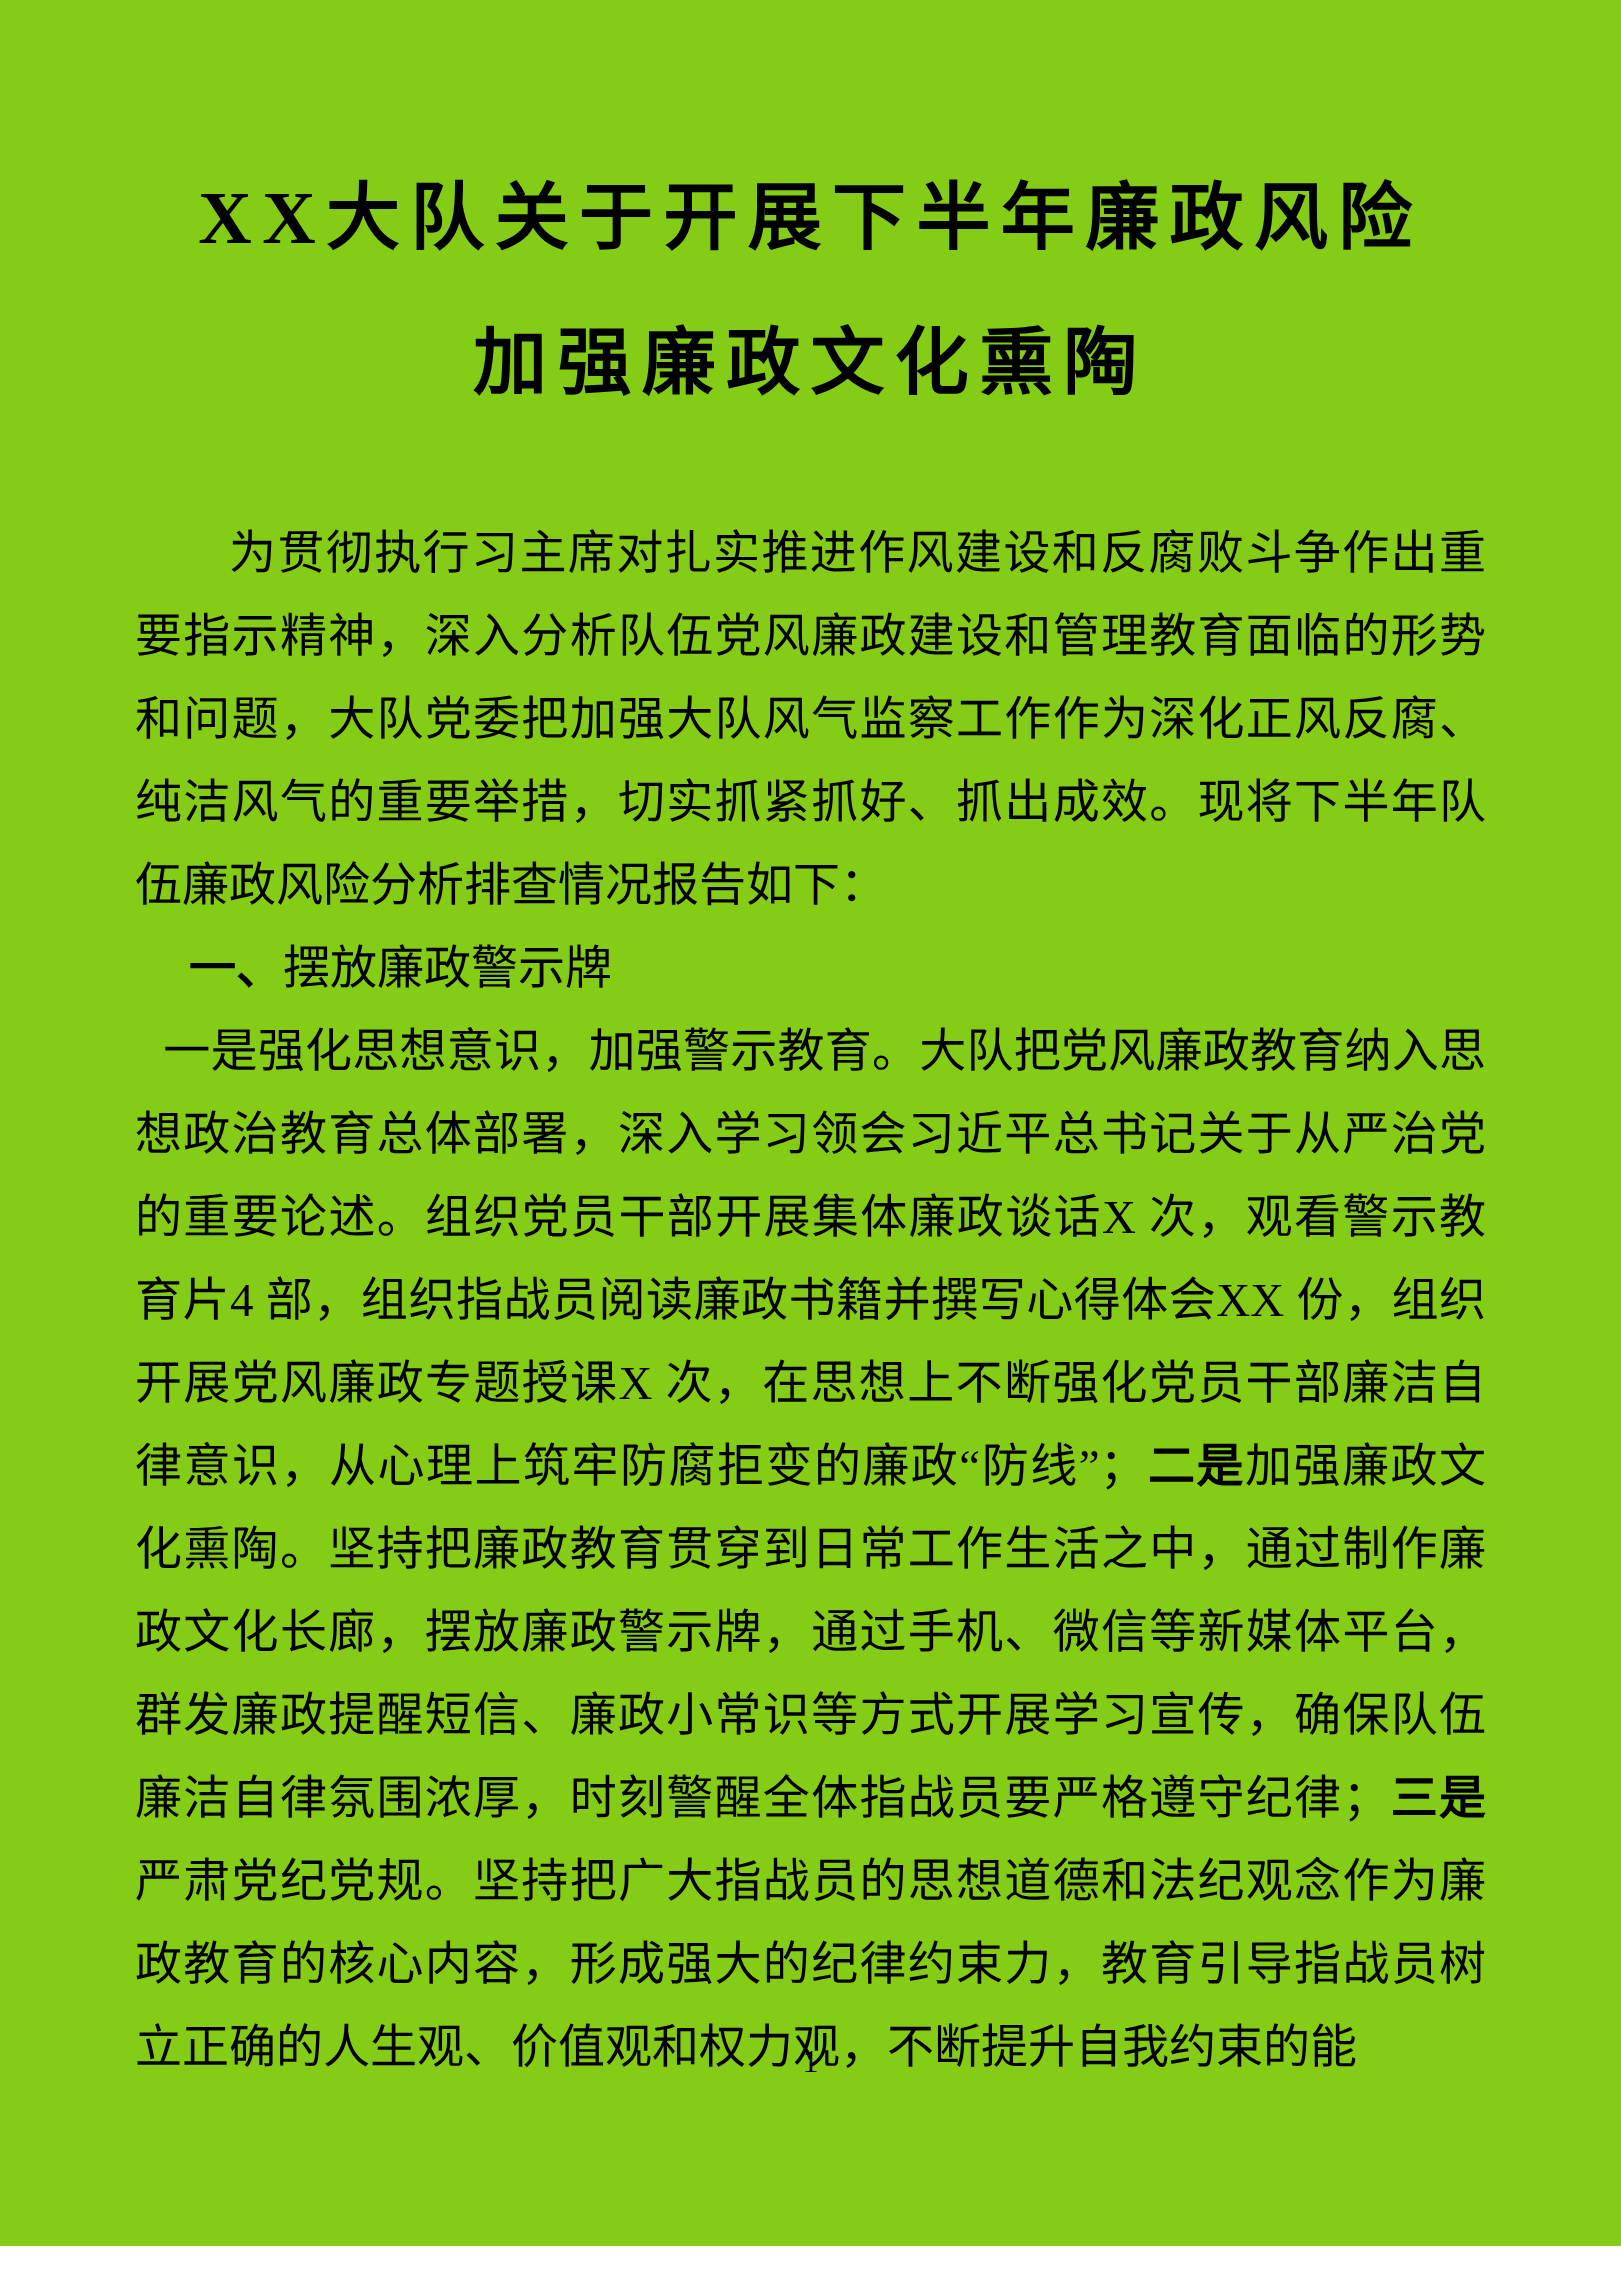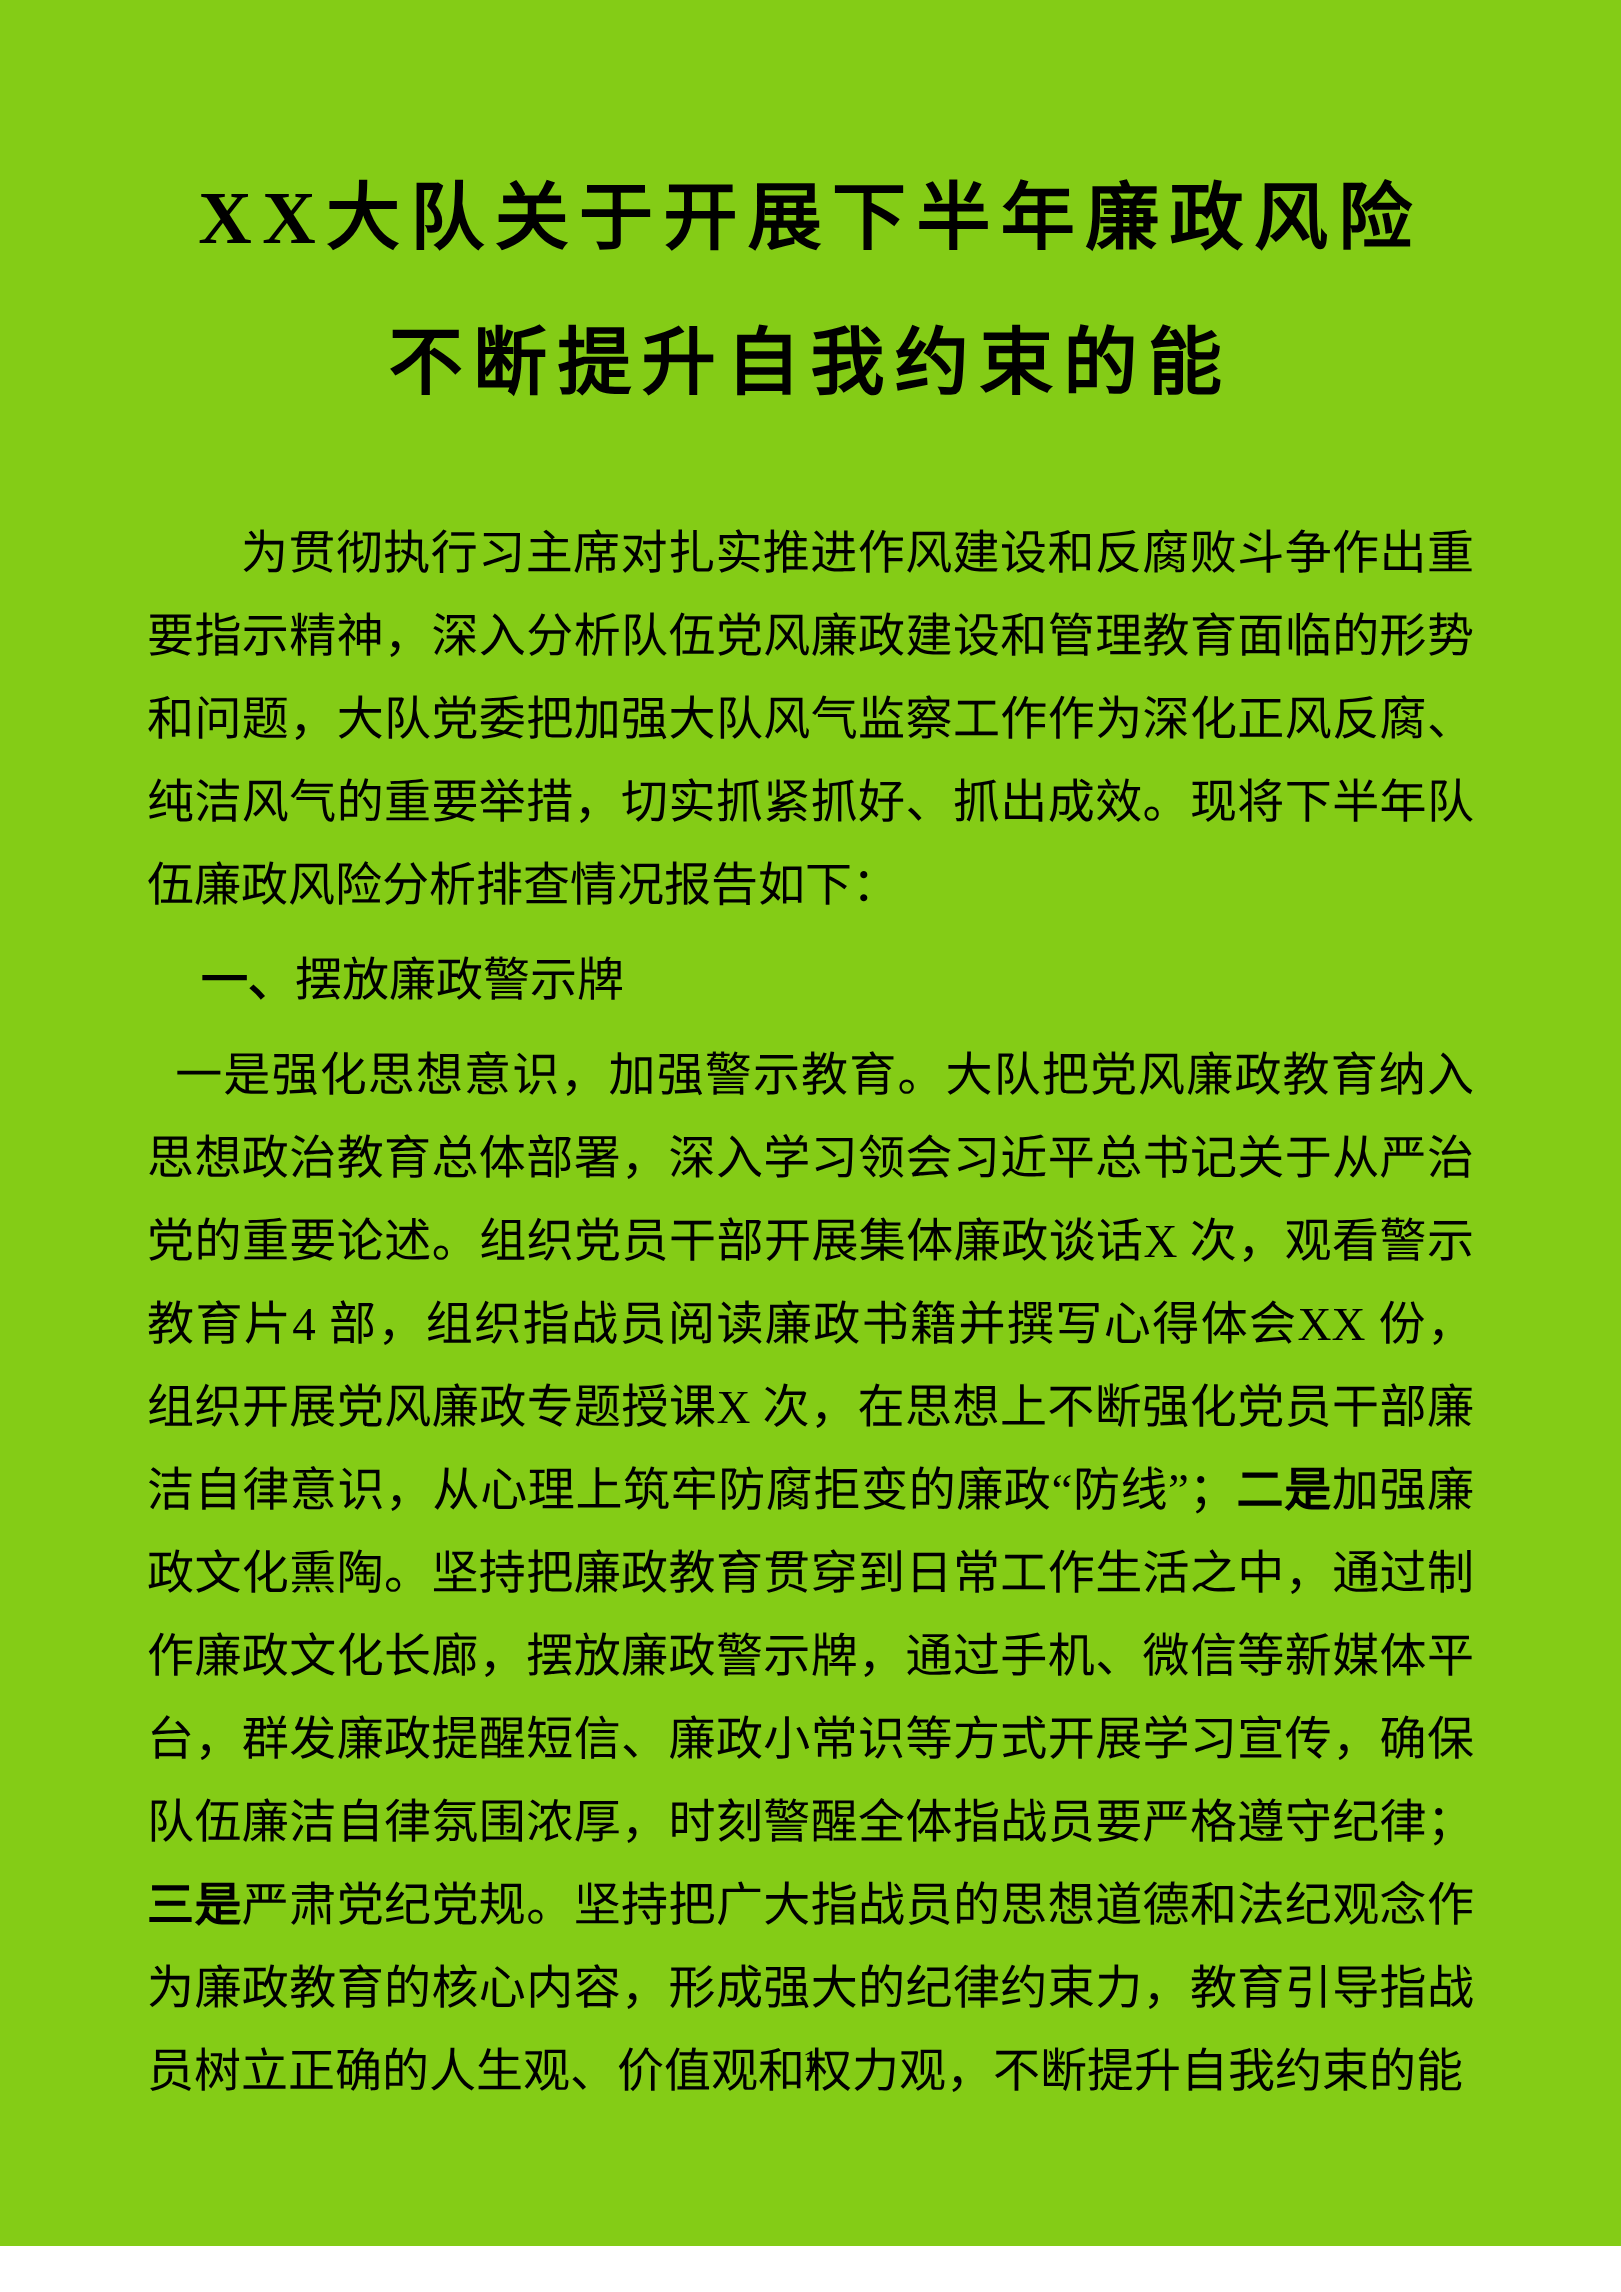--- a/index.html
+++ b/index.html
@@ -30,21 +30,21 @@
     white-space: nowrap;
   }
   .doc-body {
     margin-top: 76px;
     font-size: 47px;
     line-height: 83px;
     text-align: justify;
     text-justify: inter-ideograph;
   }
   .doc-body p {
-    margin: 12px;
+    margin: 0;
   }
   .para-1 {
     text-indent: 2em;
   }
   .heading-1 {
     text-indent: 1.15em;
   }
   .para-2 {
     text-indent: 0.6em;
   }
@@ -61,21 +61,21 @@
     line-height: 1;
   }
 </style>
 </head>
 <body>
 
 <div class="page">
 
   <h1 class="doc-title">
     <span class="title-line">XX大队关于开展下半年廉政风险</span>
-    <span class="title-line">不断提升自我约束的能</span>
+    <span class="title-line">加强廉政文化熏陶</span>
   </h1>
 
   <div class="doc-body">
 
     <p class="para-1">为贯彻执行习主席对扎实推进作风建设和反腐败斗争作出重要指示精神，深入分析队伍党风廉政建设和管理教育面临的形势和问题，大队党委把加强大队风气监察工作作为深化正风反腐、纯洁风气的重要举措，切实抓紧抓好、抓出成效。现将下半年队伍廉政风险分析排查情况报告如下：</p>
 
     <p class="heading-1"><span class="bold-run">一、</span><span>摆放廉政警示牌</span></p>
 
     <p class="para-2"><span>一是强化思想意识，加强警示教育。大队把党风廉政教育纳入思想政治教育总体部署，深入学习领会习近平总书记关于从严治党的重要论述。组织党员干部开展集体廉政谈话X 次，观看警示教育片4 部，组织指战员阅读廉政书籍并撰写心得体会XX 份，组织开展党风廉政专题授课X 次，在思想上不断强化党员干部廉洁自律意识，从心理上筑牢防腐拒变的廉政“防线”；</span><span class="bold-run">二是</span><span>加强廉政文化熏陶。坚持把廉政教育贯穿到日常工作生活之中，通过制作廉政文化长廊，摆放廉政警示牌，通过手机、微信等新媒体平台，群发廉政提醒短信、廉政小常识等方式开展学习宣传，确保队伍廉洁自律氛围浓厚，时刻警醒全体指战员要严格遵守纪律；</span><span class="bold-run">三是</span><span>严肃党纪党规。坚持把广大指战员的思想道德和法纪观念作为廉政教育的核心内容，形成强大的纪律约束力，教育引导指战员树立正确的人生观、价值观和权力观，不断提升自我约束的能</span></p>
 

